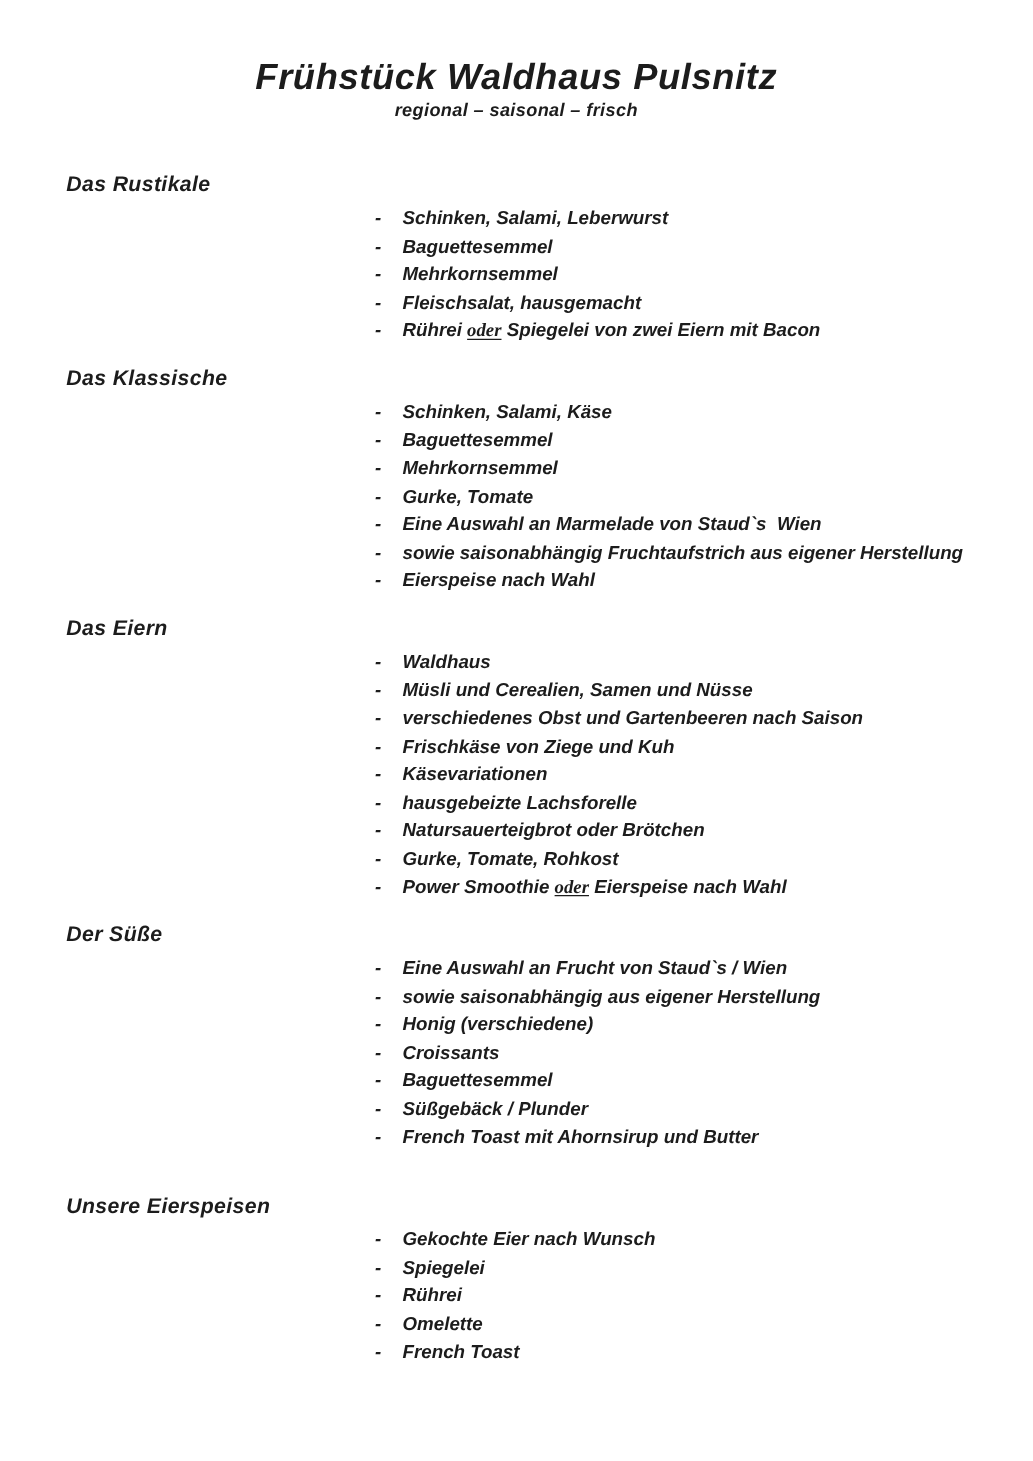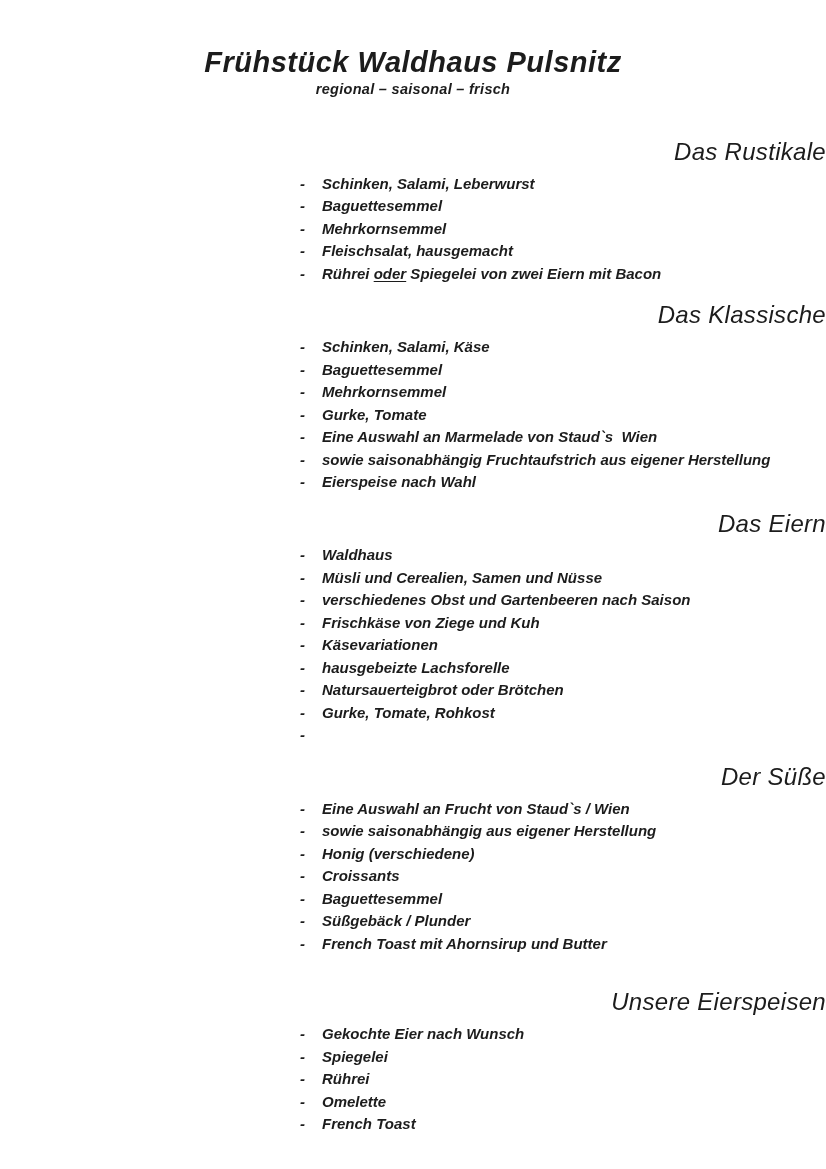--- a/index.html
+++ b/index.html
@@ -44,44 +44,44 @@
     margin-top: 16px;
   }
   .menu-section:first-child {
     margin-top: 0;
   }
   .menu-section:last-child {
     margin-top: 33px;
   }
   .section-heading {
     margin: 0 0 6px 53px;
-    font-size: 24px;
+    font-size: 17px;
     line-height: 1.2;
-    font-weight: 400;
+    font-weight: 700;
     letter-spacing: 0.3px;
-    text-align: right;
   }
   .item-list {
     list-style: none;
     margin: 0 0 0 300px;
     padding: 0;
   }
   .item-list li {
     display: flex;
     align-items: baseline;
     font-size: 15px;
     line-height: 22.5px;
     white-space: pre-wrap;
   }
   .dash {
     flex: 0 0 22px;
   }
   .u {
     text-decoration: underline;
     text-underline-offset: 2px;
+    font-family: Liberation Serif, serif;
   }
 </style>
 </head>
 <body>
 
 <div class="page">
   <header class="doc-header">
     <h1 class="doc-title">Frühstück Waldhaus Pulsnitz</h1>
     <p class="doc-subtitle">regional – saisonal – frisch</p>
   </header>
@@ -112,21 +112,21 @@
         <h2 class="section-heading">Das Eiern</h2>
         <ul class="item-list">
           <li><span class="dash">-</span><span class="item-text">Waldhaus</span></li>
           <li><span class="dash">-</span><span class="item-text">Müsli und Cerealien, Samen und Nüsse</span></li>
           <li><span class="dash">-</span><span class="item-text">verschiedenes Obst und Gartenbeeren nach Saison</span></li>
           <li><span class="dash">-</span><span class="item-text">Frischkäse von Ziege und Kuh</span></li>
           <li><span class="dash">-</span><span class="item-text">Käsevariationen</span></li>
           <li><span class="dash">-</span><span class="item-text">hausgebeizte Lachsforelle</span></li>
           <li><span class="dash">-</span><span class="item-text">Natursauerteigbrot oder Brötchen</span></li>
           <li><span class="dash">-</span><span class="item-text">Gurke, Tomate, Rohkost</span></li>
-          <li><span class="dash">-</span></li>
+          <li><span class="dash">-</span><span class="item-text">Power Smoothie <span class="u">oder</span> Eierspeise nach Wahl</span></li>
         </ul>
       </section>
       <section class="menu-section">
         <h2 class="section-heading">Der Süße</h2>
         <ul class="item-list">
           <li><span class="dash">-</span><span class="item-text">Eine Auswahl an Frucht von Staud`s / Wien</span></li>
           <li><span class="dash">-</span><span class="item-text">sowie saisonabhängig aus eigener Herstellung</span></li>
           <li><span class="dash">-</span><span class="item-text">Honig (verschiedene)</span></li>
           <li><span class="dash">-</span><span class="item-text">Croissants</span></li>
           <li><span class="dash">-</span><span class="item-text">Baguettesemmel</span></li>

